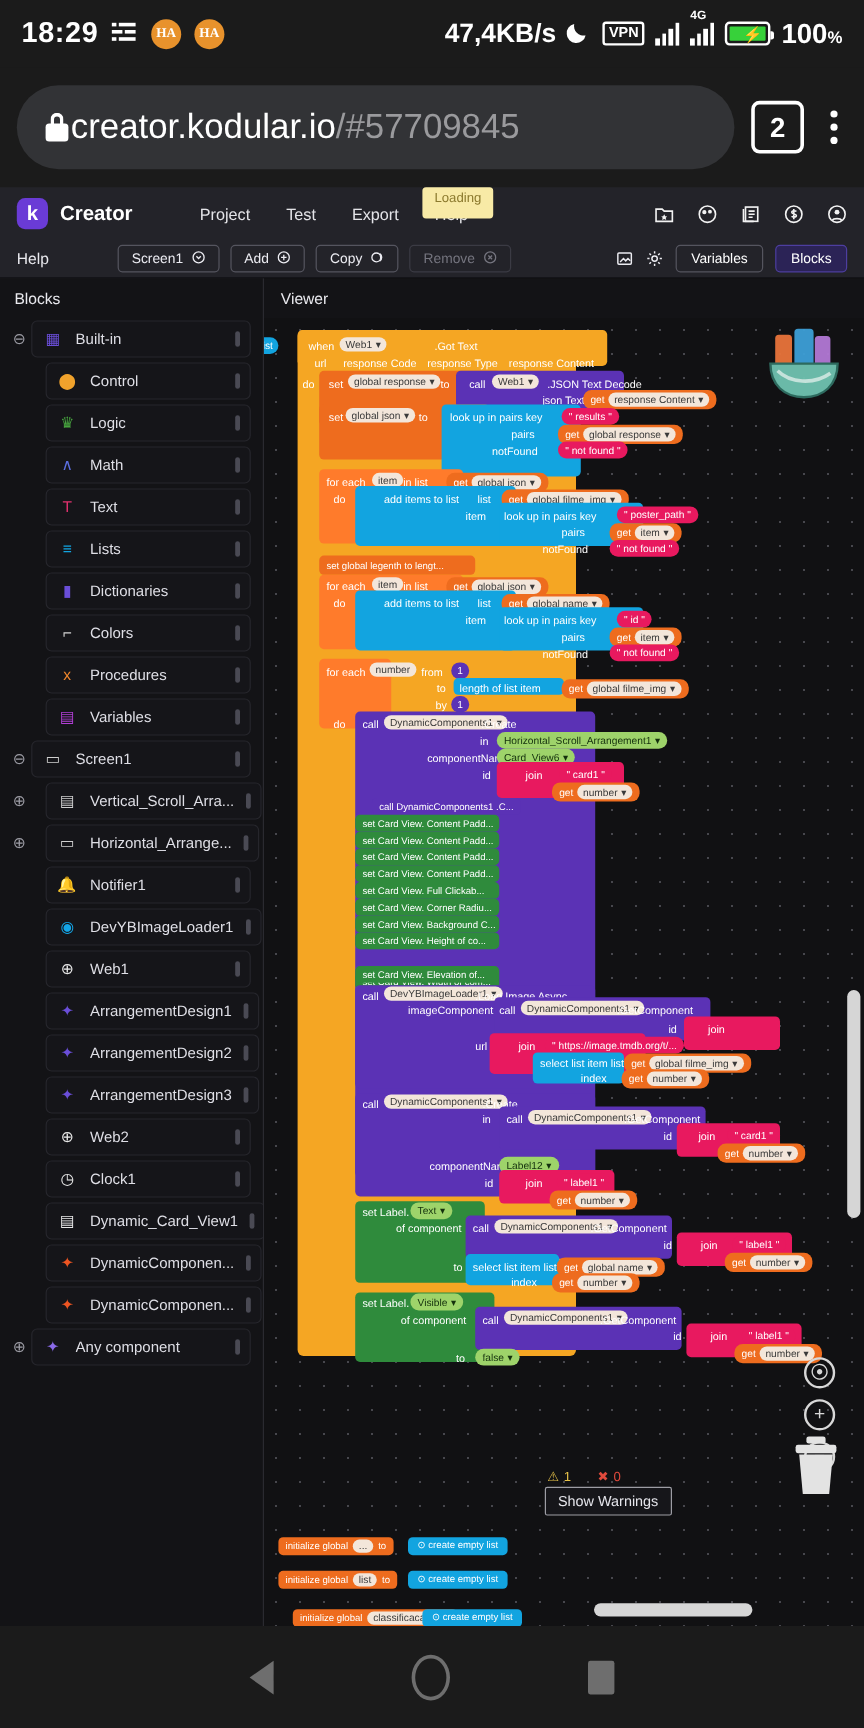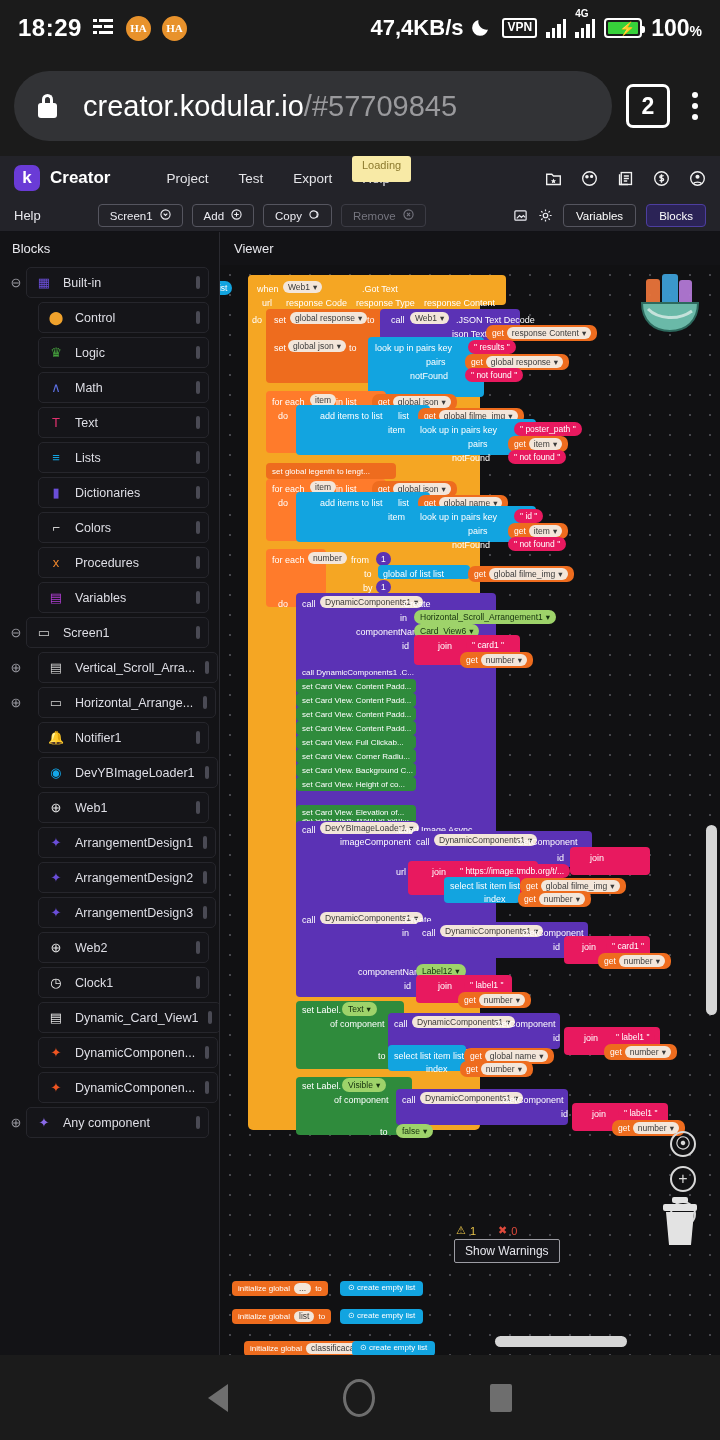--- a/index.html
+++ b/index.html
@@ -44,21 +44,21 @@
   .batt::after { content:""; position:absolute; right:-5px; top:6px; width:3px; height:7px; background:#fff; border-radius:0 2px 2px 0; }
   .batt .fill { background: #37d13a; width: 100%; height: 100%; border-radius: 1px; }
   .batt .bolt { position: absolute; left: 13px; top: 1px; color: #111; font-size: 13px; }
   .pct { font-size: 23px; font-weight: bold; }
   .pct small { font-size: 14px; }
 
   
   .browserbar { height: 100px; background: #1b1b1b; display: flex; align-items: center; padding: 0 14px; gap: 14px; }
   .urlpill {
     flex: 1; height: 70px; background: #323336; border-radius: 36px;
-    display: flex; align-items: center; padding: 0 24px; gap: 26px; overflow: hidden;
+    display: flex; align-items: center; padding: 0 24px; gap: 2px; overflow: hidden;
   }
   .lock { width: 19px; height: 24px; position: relative; flex: none; }
   .lock .body { position: absolute; bottom: 0; width: 19px; height: 15px; background: #fff; border-radius: 3px; }
   .lock .shackle { position: absolute; top: 0; left: 4px; width: 11px; height: 11px; border: 3px solid #fff; border-bottom: none; border-radius: 6px 6px 0 0; }
   .urltext { font-size: 29px; color: #fff; white-space: nowrap; }
   .urltext .dim { color: #9a9a9d; }
   .tabcount {
     width: 44px; height: 44px; border: 3px solid #fff; border-radius: 7px;
     color: #fff; font-size: 23px; font-weight: bold;
     display: flex; align-items: center; justify-content: center; flex: none;
@@ -667,21 +667,21 @@
         <span class="lbl" style="left:52px;top:290px">for each</span>
         <span class="pill fld" style="left:88px;top:287px">
             <span>number</span>
           </span>
         <span class="lbl" style="left:131px;top:290px">from</span>
         <div class="pill vio" style="left:156px;top:287px;padding:2px 5px">
             <span>1</span>
           </div>
         <span class="lbl" style="left:144px;top:304px">to</span>
         <div class="blk blue" style="left:158px;top:300px;width:92px;height:14px"></div>
-        <span class="lbl" style="left:163px;top:304px">global of list   list</span>
+        <span class="lbl" style="left:163px;top:304px">length of list   item</span>
         <div class="pill deep-orange" style="left:248px;top:301px">
             <span>get</span>
             <span class="fld"><span>global filme_img</span>▾</span>
           </div>
         <span class="lbl" style="left:143px;top:318px">by</span>
         <div class="pill vio" style="left:156px;top:315px;padding:2px 5px">
             <span>1</span>
           </div>
         <span class="lbl" style="left:58px;top:334px">do</span>
 
@@ -698,21 +698,21 @@
         <span class="lbl" style="left:218px;top:376px">join</span>
         <div class="pill textpink" style="left:246px;top:373px">
             <span>" card1 "</span>
           </div>
         <div class="pill deep-orange" style="left:240px;top:387px">
             <span>get</span>
             <span class="fld"><span>number</span>▾</span>
           </div>
 
         <div id="collapsed-stack">
-            <div class="blk vio" style="left: 76px; top: 400px; width: 124px; height: 14px;">
+            <div class="blk vio" style="left: 90px; top: 400px; width: 124px; height: 14px;">
               <span class="lbl" style="left: 6px; top: 4px; position: absolute; font-size: 8px;">call  DynamicComponents1 .C...</span>
             </div>
             <div class="blk green" style="left: 76px; top: 414px; width: 120px; height: 14px;">
               <span class="lbl" style="left: 6px; top: 4px; position: absolute; font-size: 8px;">set Card View. Content Padd...</span>
             </div>
             <div class="blk green" style="left: 76px; top: 428px; width: 120px; height: 14px;">
               <span class="lbl" style="left: 6px; top: 4px; position: absolute; font-size: 8px;">set Card View. Content Padd...</span>
             </div>
             <div class="blk green" style="left: 76px; top: 442px; width: 120px; height: 14px;">
               <span class="lbl" style="left: 6px; top: 4px; position: absolute; font-size: 8px;">set Card View. Content Padd...</span>

